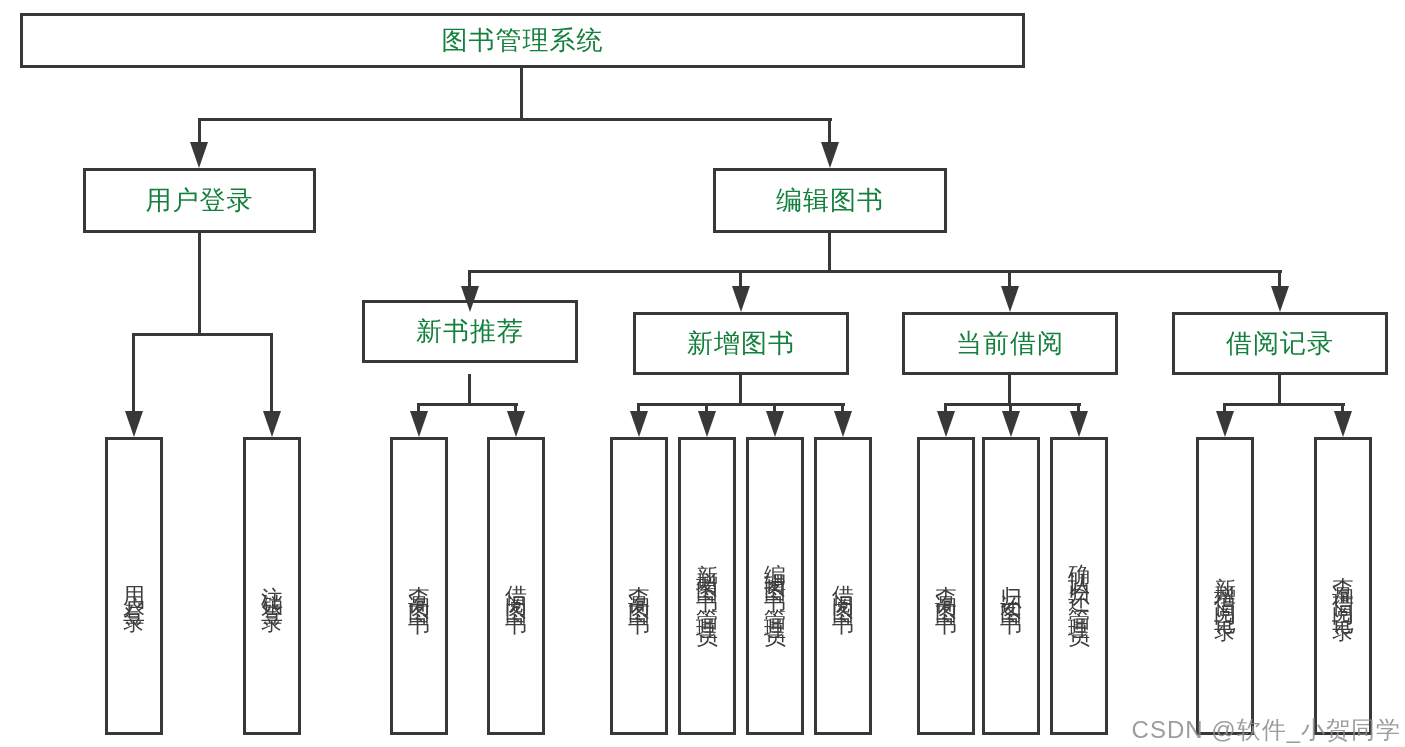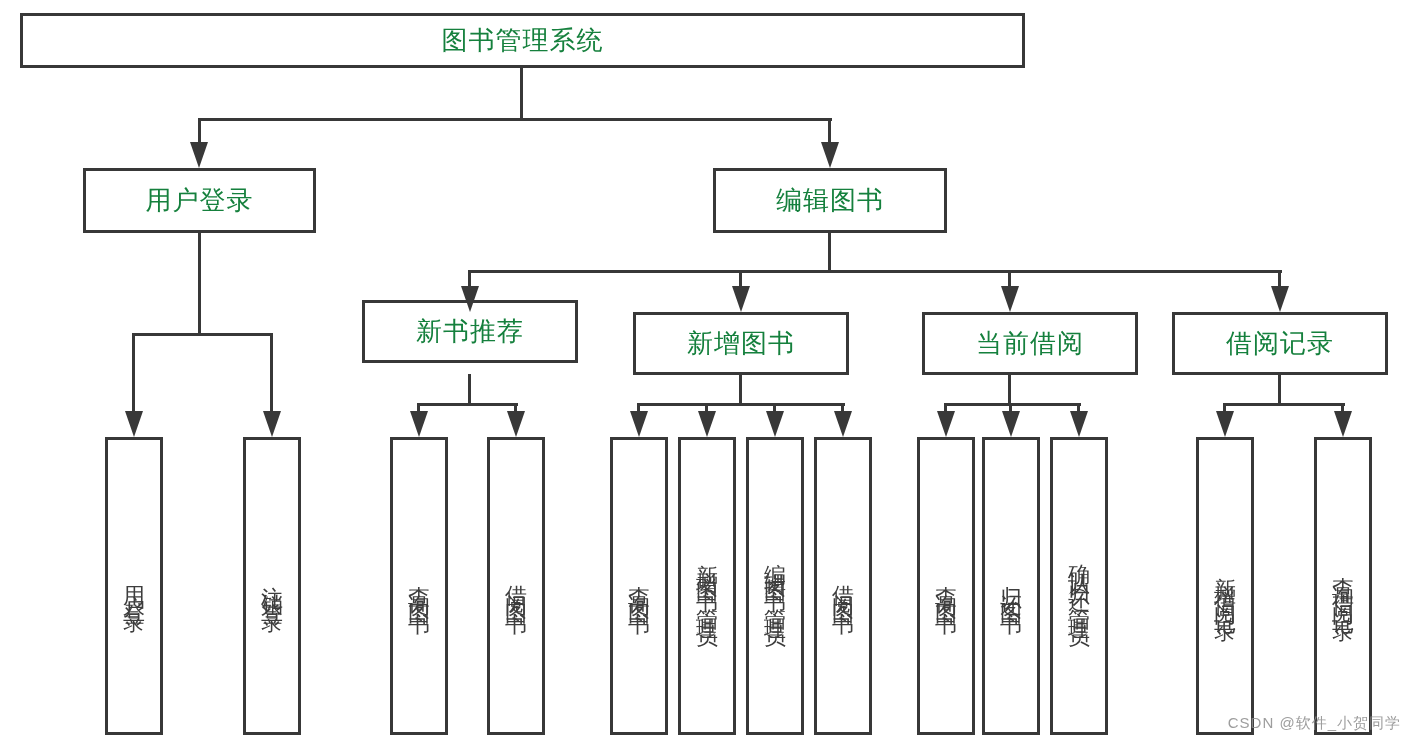--- a/index.html
+++ b/index.html
@@ -54,21 +54,21 @@
     position: absolute;
     width: 0; height: 0;
     border-left: 9px solid transparent;
     border-right: 9px solid transparent;
     border-top: 26px solid #383838;
   }
   .watermark {
     position: absolute;
     top: 714px;
     right: 4px;
-    font-size: 15px;
+    font-size: 24px;
     color: rgba(140,140,140,0.85);
     letter-spacing: 1px;
     white-space: nowrap;
   }
 </style>
 </head>
 <body>
 
 <div id="canvas">
 
@@ -82,21 +82,21 @@
   <div class="box" style="left:713px; top:168px; width:234px; height:65px;">
     <span>编辑图书</span>
   </div>
 
   <div class="box" style="left:362px; top:300px; width:216px; height:63px;">
     <span>新书推荐</span>
   </div>
   <div class="box" style="left:633px; top:312px; width:216px; height:63px;">
     <span>新增图书</span>
   </div>
-  <div class="box" style="left:922px; top:312px; width:216px; height:63px;">
+  <div class="box" style="left:902px; top:312px; width:216px; height:63px;">
     <span>当前借阅</span>
   </div>
   <div class="box" style="left:1172px; top:312px; width:216px; height:63px;">
     <span>借阅记录</span>
   </div>
 
   <div class="vbox" style="left:105px; top:437px; width:58px; height:298px;">
     <span class="vlabel">用户登录</span>
   </div>
   <div class="vbox" style="left:243px; top:437px; width:58px; height:298px;">

